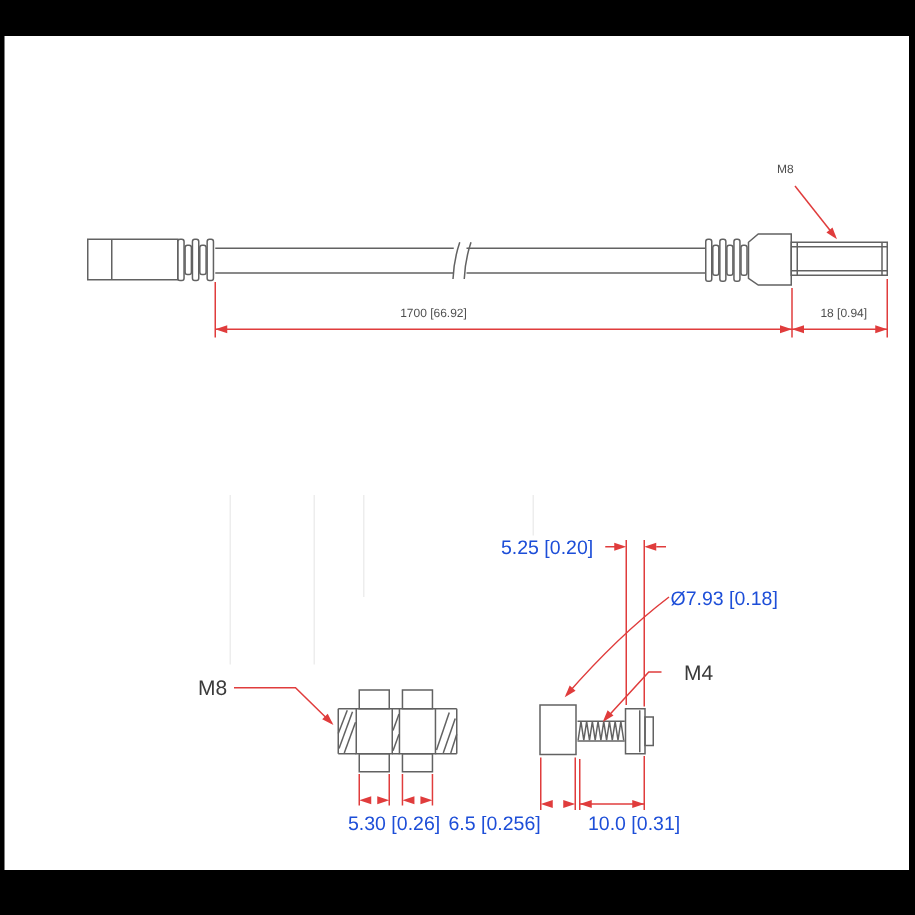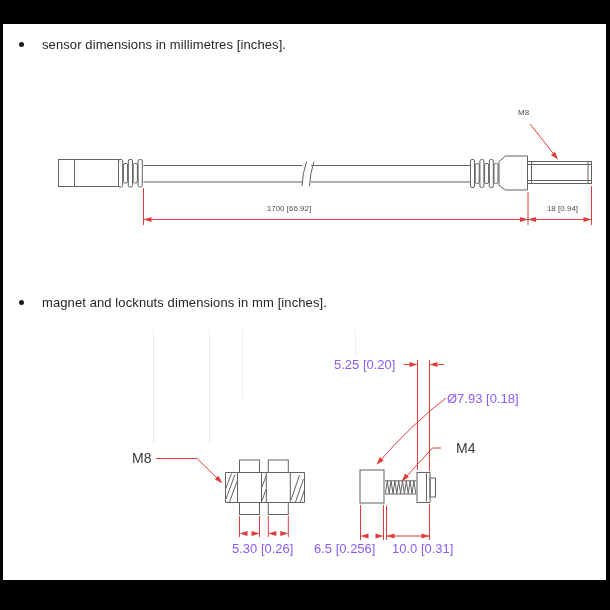--- a/index.html
+++ b/index.html
@@ -9,21 +9,21 @@
   .bar.top{left:0;top:0;width:610px;height:24px;}
   .bar.bottom{left:0;top:580px;width:610px;height:30px;}
   .bar.left{left:0;top:0;width:3px;height:610px;}
   .bar.right{left:606px;top:0;width:4px;height:610px;}
   .art{position:absolute;left:0;top:0;width:610px;height:610px;}
   .bullet{position:absolute;left:19px;display:flex;align-items:flex-start;}
   .bullet .dot{width:5px;height:5px;border-radius:50%;background:#1d1d1d;margin-top:5px;}
   .bullet .btxt{margin-left:18px;font-size:13px;color:#262626;letter-spacing:0.1px;}
   .lbl{position:absolute;white-space:nowrap;}
   .dim-sm{font-size:8px;color:#4f4f4f;}
-  .dim-lg{font-size:13px;color:#8b5cf6;}
+  .dim-lg{font-size:13px;color:#1d4ed8;}
   .thr-lg{font-size:14px;color:#3b3b3b;}
   .ctr{text-align:center;}
 </style>
 </head>
 <body>
 
 <div class="page">
 
   <svg class="art" viewBox="0 0 610 610">
 
@@ -177,38 +177,30 @@
         <path transform="translate(268.3,533.5) rotate(180)" d="M0,0 L-8,-2.6 L-8,2.6 Z"></path>
         <path transform="translate(288.3,533.5)" d="M0,0 L-8,-2.6 L-8,2.6 Z"></path>
         <path transform="translate(360.5,536) rotate(180)" d="M0,0 L-8,-2.6 L-8,2.6 Z"></path>
         <path transform="translate(383.5,536)" d="M0,0 L-8,-2.6 L-8,2.6 Z"></path>
         <path transform="translate(386.5,536) rotate(180)" d="M0,0 L-8,-2.6 L-8,2.6 Z"></path>
         <path transform="translate(429.5,536)" d="M0,0 L-8,-2.6 L-8,2.6 Z"></path>
       </g>
     </g>
   </svg>
 
-  <div class="bullet" style="top:37px">
-    <span class="dot"></span>
-    <span class="btxt">sensor dimensions in millimetres [inches].</span>
-  </div>
-  <div class="bullet" style="top:295px">
-    <span class="dot"></span>
-    <span class="btxt">magnet and locknuts dimensions in mm [inches].</span>
-  </div>
 
   <div class="lbl dim-sm" style="left:518px;top:108px">M8</div>
   <div class="lbl dim-sm ctr" style="left:258px;top:204px;width:62px">1700 [66.92]</div>
   <div class="lbl dim-sm ctr" style="left:535px;top:204px;width:55px">18 [0.94]</div>
 
   <div class="lbl thr-lg" style="left:132px;top:450px">M8</div>
   <div class="lbl dim-lg" style="left:334px;top:357px">5.25 [0.20]</div>
   <div class="lbl dim-lg" style="left:447px;top:391px">Ø7.93 [0.18]</div>
   <div class="lbl thr-lg" style="left:456px;top:440px">M4</div>
   <div class="lbl dim-lg" style="left:232px;top:541px">5.30 [0.26]</div>
-  <div class="lbl dim-lg" style="left:314px;top:541px">6.5 [0.256]</div>
+  <div class="lbl dim-lg" style="left:299px;top:541px">6.5 [0.256]</div>
   <div class="lbl dim-lg" style="left:392px;top:541px">10.0 [0.31]</div>
 
   <div class="bar top"></div>
   <div class="bar bottom"></div>
   <div class="bar left"></div>
   <div class="bar right"></div>
 </div>
 
 </body></html>

